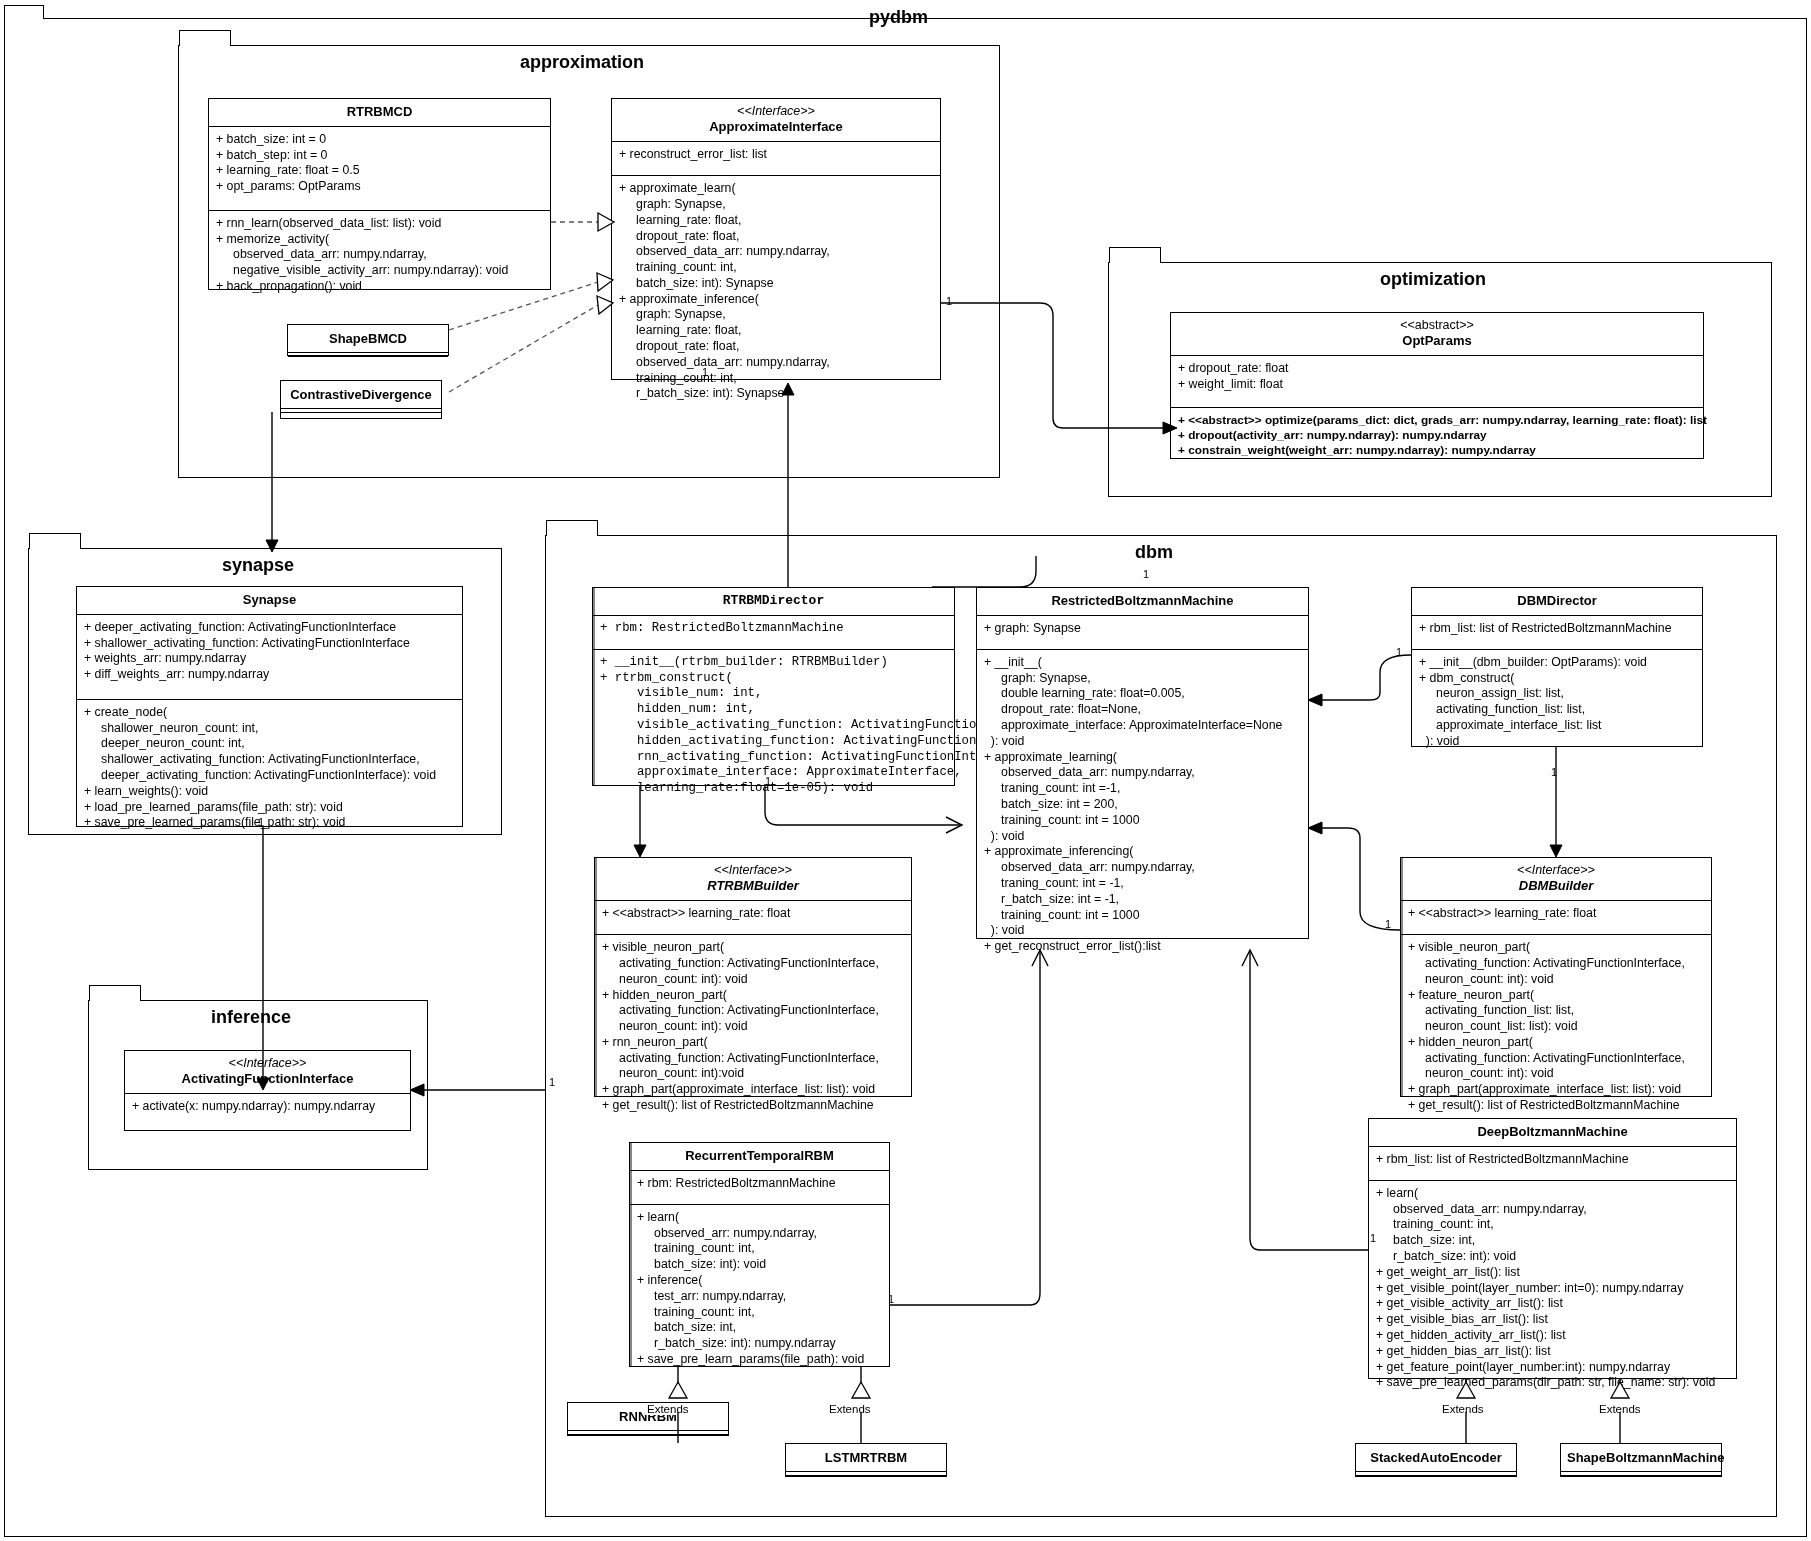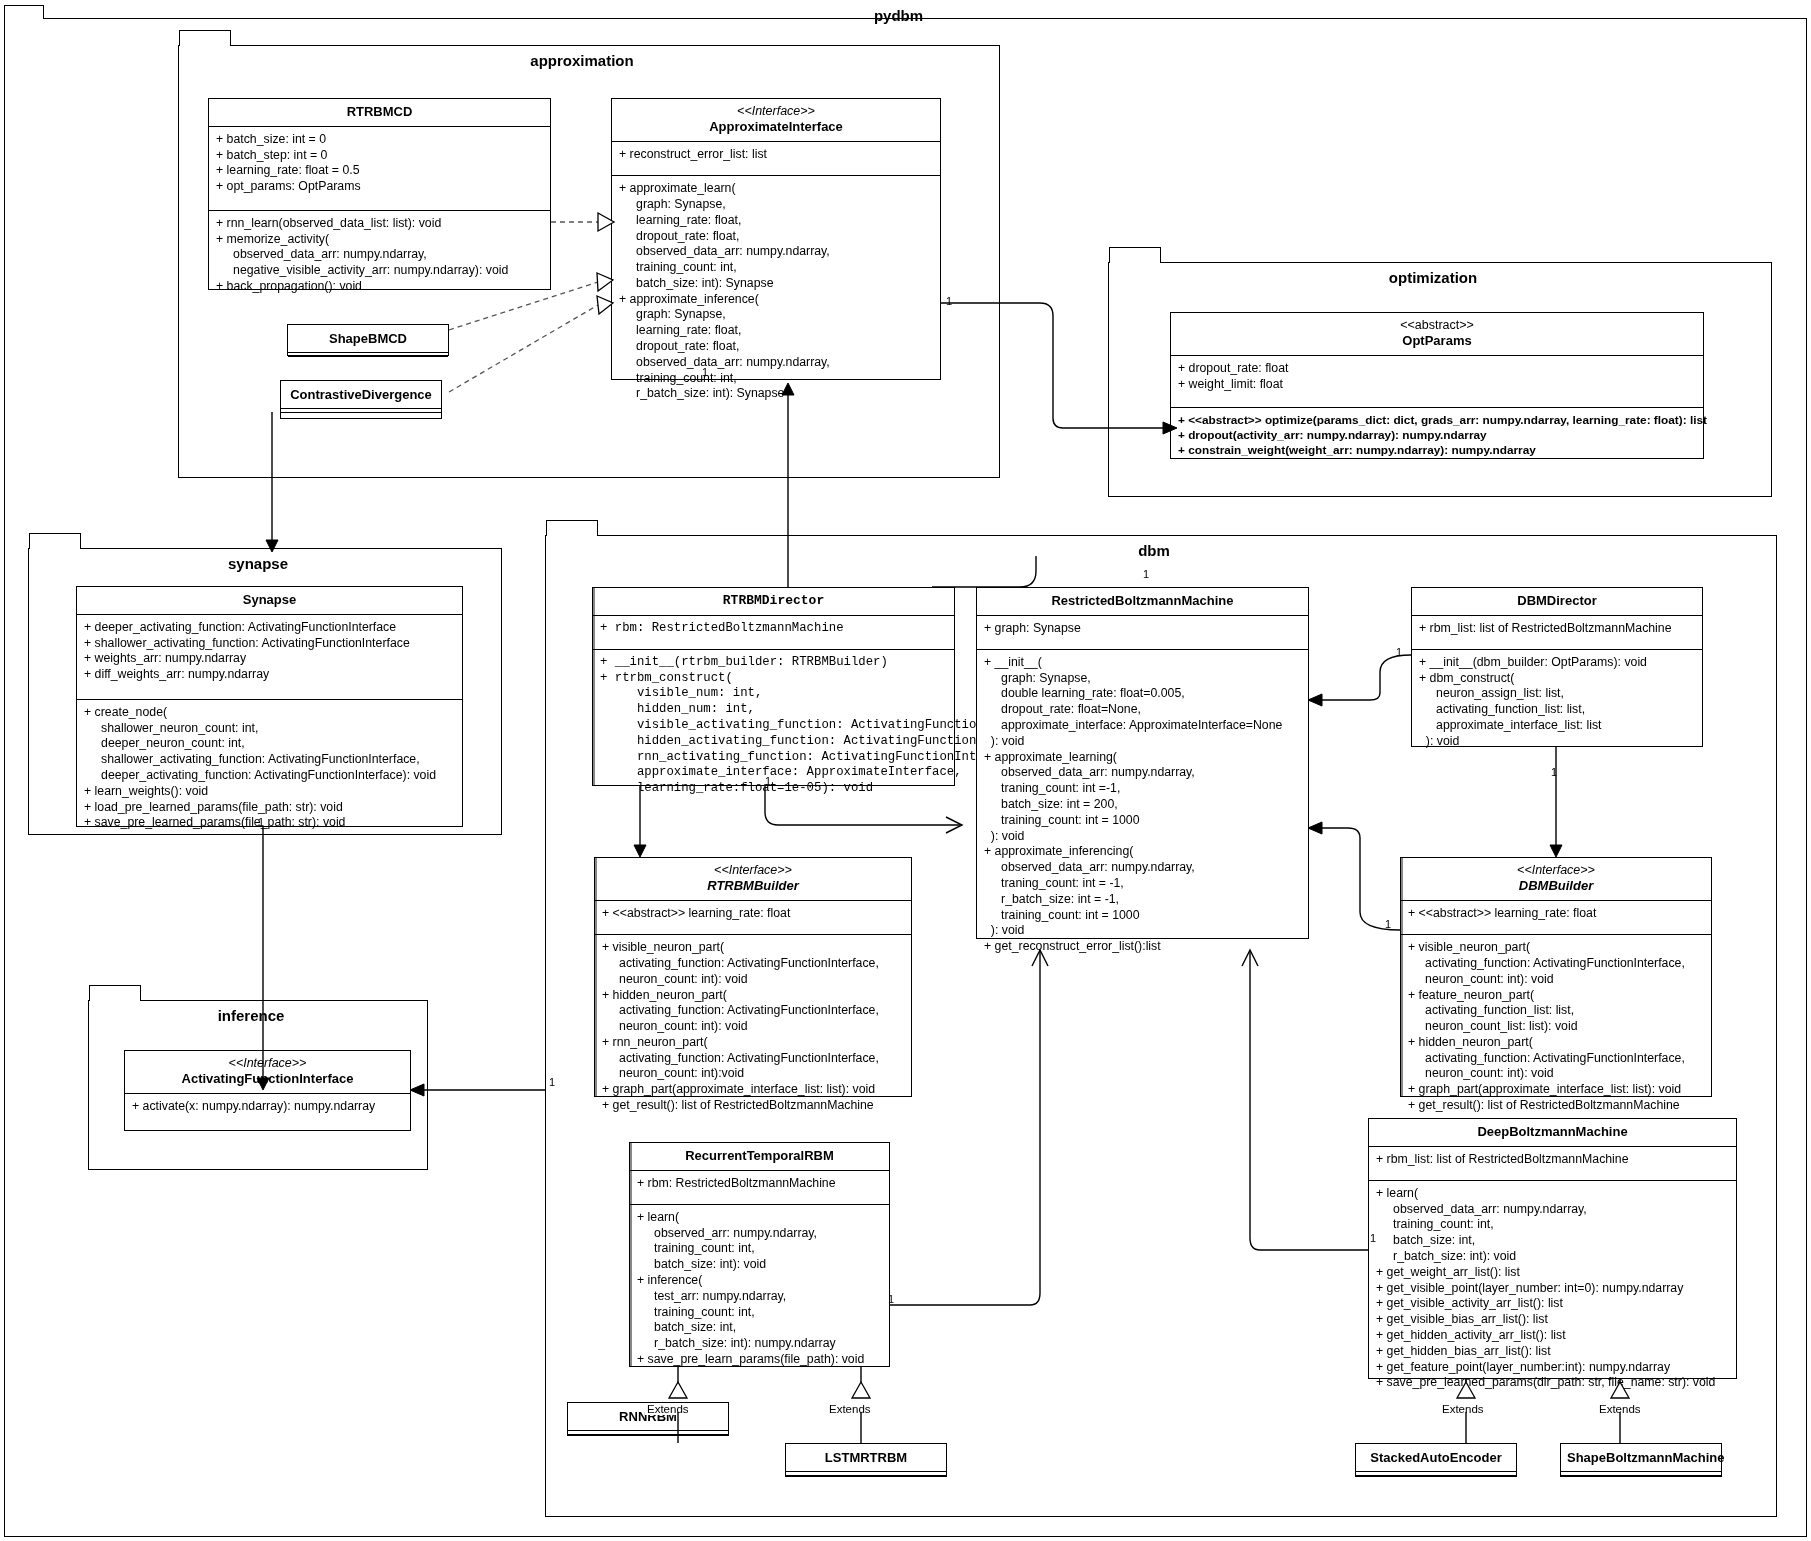--- a/index.html
+++ b/index.html
@@ -1,21 +1,21 @@
 <!DOCTYPE html>
 <html><head>
 <meta charset="utf-8">
 <style>
   html,body{margin:0;padding:0;background:#fff;}
   body{font-family:"Liberation Sans",sans-serif;color:#000;}
   #canvas{position:relative;width:1811px;height:1541px;overflow:hidden;background:#fff;}
 
   .pkg{position:absolute;border:1.5px solid #000;box-sizing:border-box;background:transparent;}
   .pkg-tab{position:absolute;top:-16px;left:0;width:52px;height:16px;border:1.5px solid #000;border-bottom:none;box-sizing:border-box;background:#fff;}
-  .pkg-title{position:absolute;top:6px;left:0;right:14px;text-align:center;font-weight:bold;font-size:15px;}
+  .pkg-title{position:absolute;top:6px;left:0;right:14px;text-align:center;font-weight:bold;font-size:18px;}
 
   .cls{position:absolute;border:1.5px solid #000;background:#fff;box-sizing:border-box;}
   .cls-shadow{box-shadow:2px 0 0 0 #888 inset;}
   .cls-name{text-align:center;font-weight:bold;font-size:13px;padding:5px 6px 6px 6px;line-height:1.22;}
   .cls-name .stereo{font-weight:normal;font-style:italic;display:block;font-size:12.5px;}
   .cls-name .stereo.plain{font-style:normal;}
   .cls-name .nm.ital{font-style:italic;}
   .sep{border-top:1.5px solid #000;}
   .sep-thin{border-top:1px solid #000;}
   .cls-sec{padding:5px 6px 6px 7px;font-size:12.3px;line-height:1.285;white-space:pre;}

